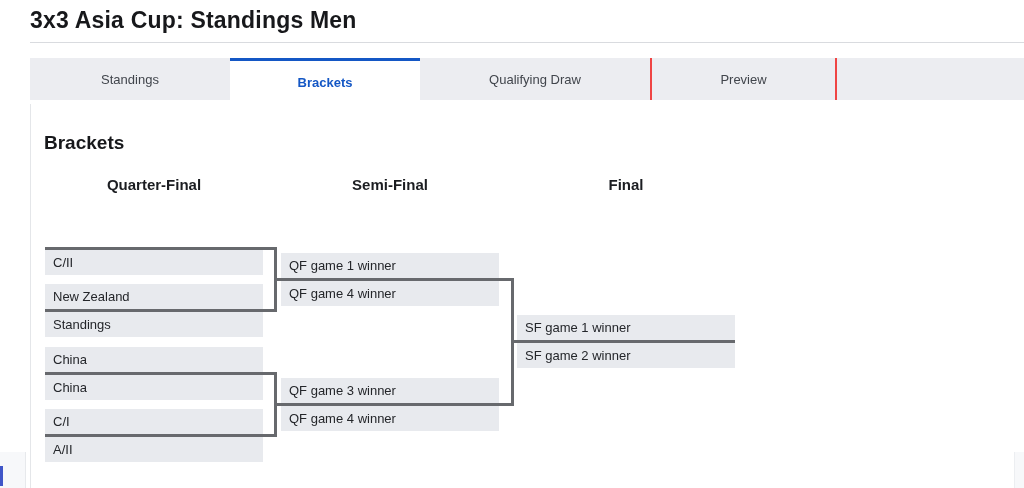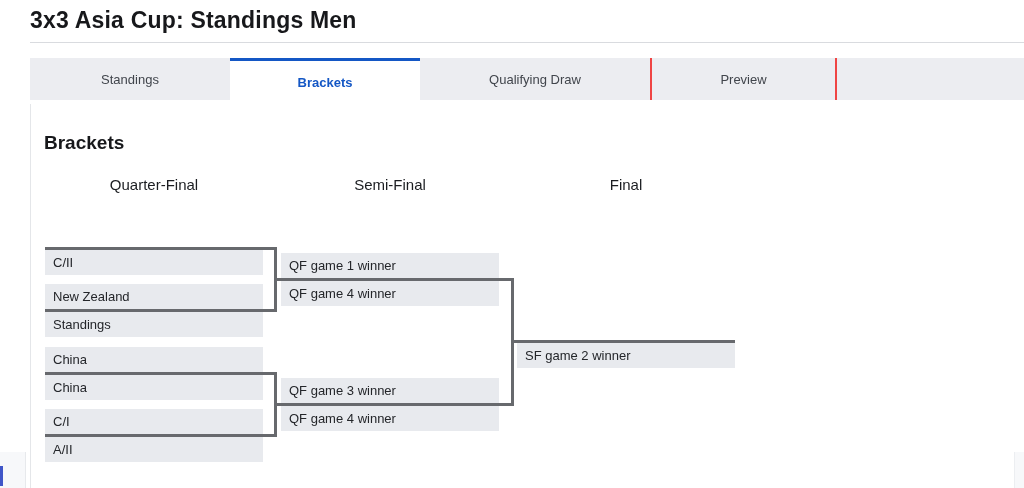--- a/index.html
+++ b/index.html
@@ -38,21 +38,21 @@
   .tab-filler { height:42px; background:#ecedf1; flex:1; }
   .w0{width:200px}.w1{width:190px}.w2{width:175px}.w3{width:230px}.w4{width:185px}
   
   .panel-border { position:absolute; left:30px; top:104px; bottom:0; width:1px; background:#e4e6e9; }
   .section-heading {
     position:absolute; left:44px; top:132px;
     font-size:19px; font-weight:bold; color:#17181b;
   }
   .round-header {
     position:absolute; top:176px; width:218px; text-align:center;
-    font-size:15px; font-weight:normal; color:#1b1d21;
+    font-size:15px; font-weight:bold; color:#1b1d21;
   }
   
   .slot {
     position:absolute; width:218px; height:25px;
     background:#e8eaee; color:#24262a;
     font-size:13px; line-height:25px; padding-left:8px;
     white-space:nowrap; overflow:hidden;
   }
   
   .cline { position:absolute; background:#67696d; }
@@ -96,20 +96,21 @@
   <div class="slot" style="left:45px; top:347px">China</div>
   <div class="slot" style="left:45px; top:375px">China</div>
   <div class="slot" style="left:45px; top:409px">C/I</div>
   <div class="slot" style="left:45px; top:437px">A/II</div>
 
   <div class="slot" style="left:281px; top:253px">QF game 1 winner</div>
   <div class="slot" style="left:281px; top:281px">QF game 4 winner</div>
   <div class="slot" style="left:281px; top:378px">QF game 3 winner</div>
   <div class="slot" style="left:281px; top:406px">QF game 4 winner</div>
 
+  <div class="slot" style="left:517px; top:315px">SF game 1 winner</div>
   <div class="slot" style="left:517px; top:343px">SF game 2 winner</div>
 
   <div class="cline" style="left:45px;  top:247px; width:232px; height:3px"></div>
   <div class="cline" style="left:45px;  top:309px; width:232px; height:3px"></div>
   <div class="cline" style="left:274px; top:247px; width:3px;  height:65px"></div>
   <div class="cline" style="left:274px; top:278px; width:240px; height:3px"></div>
 
   <div class="cline" style="left:45px;  top:372px; width:232px; height:3px"></div>
   <div class="cline" style="left:45px;  top:434px; width:232px; height:3px"></div>
   <div class="cline" style="left:274px; top:372px; width:3px;  height:65px"></div>

